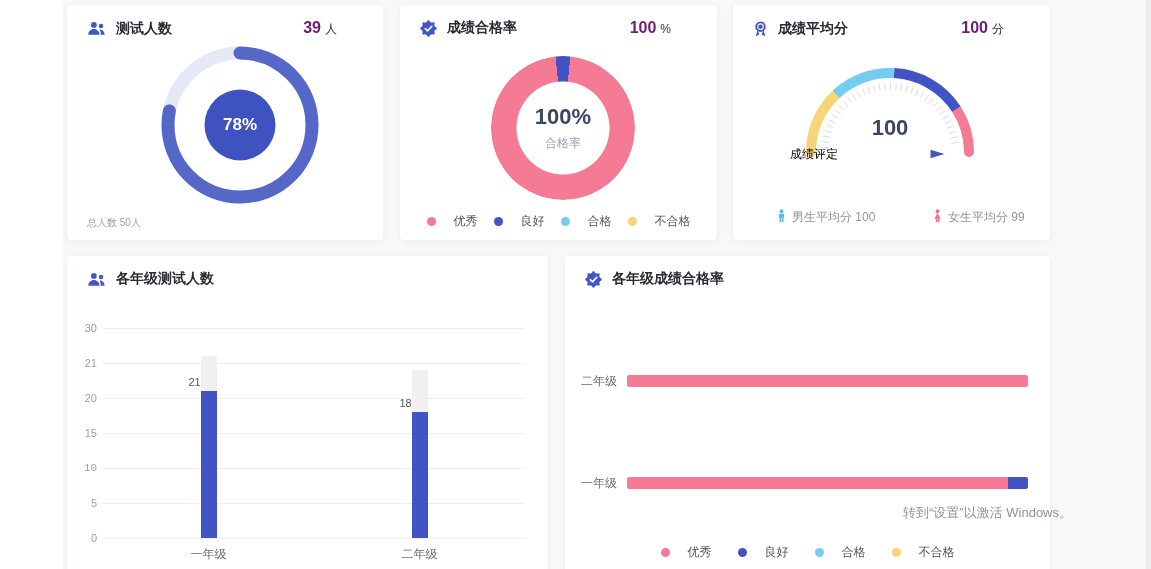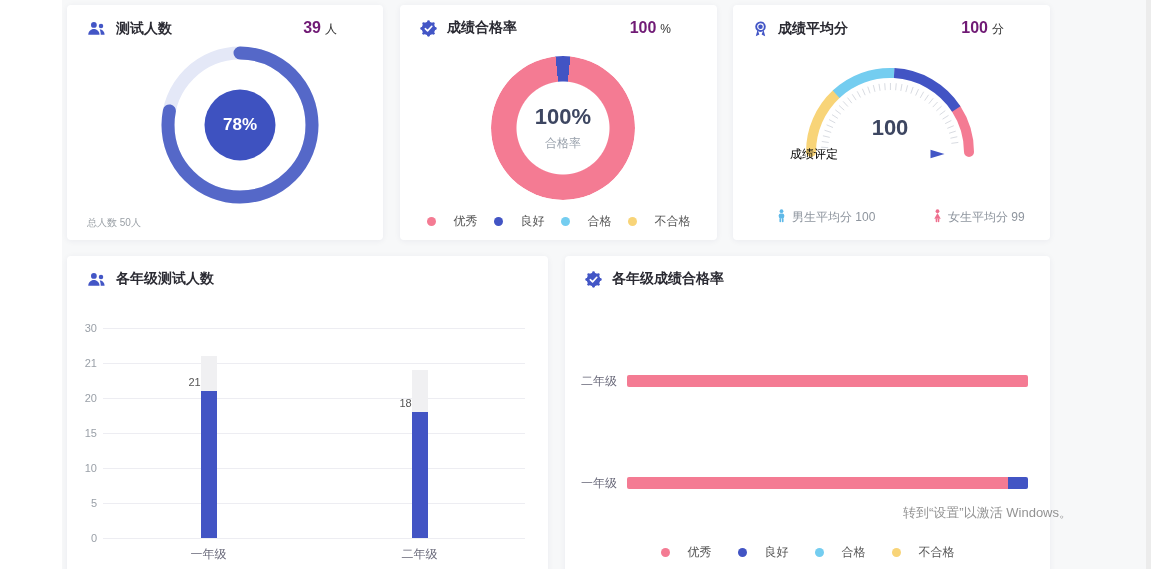--- a/index.html
+++ b/index.html
@@ -270,21 +270,21 @@
           </svg>
       </span>
       <span class="head-title">各年级测试人数</span>
     </div>
     <div id="vplot">
         <div class="gridline" style="top: 210px;"></div>
         <div class="ytick" style="top: 204px;">0</div>
         <div class="gridline" style="top: 175px;"></div>
         <div class="ytick" style="top: 169px;">5</div>
         <div class="gridline" style="top: 140px;"></div>
-        <div class="ytick" style="top: 134px;">10</div>
+        <div class="ytick" style="top: 134px; font-family: Liberation Mono, monospace;">10</div>
         <div class="gridline" style="top: 105px;"></div>
         <div class="ytick" style="top: 99px;">15</div>
         <div class="gridline" style="top: 70px;"></div>
         <div class="ytick" style="top: 64px;">20</div>
         <div class="gridline" style="top: 35px;"></div>
         <div class="ytick" style="top: 29px;">21</div>
         <div class="gridline" style="top: 0px;"></div>
         <div class="ytick" style="top: -6px;">30</div>
         <div class="vbar-bg" style="left: 97.5px; height: 182px; background: rgb(240, 240, 242);"></div>
         <div class="vbar" style="left: 97.5px; height: 147px; background: rgb(66, 84, 196);"></div>

